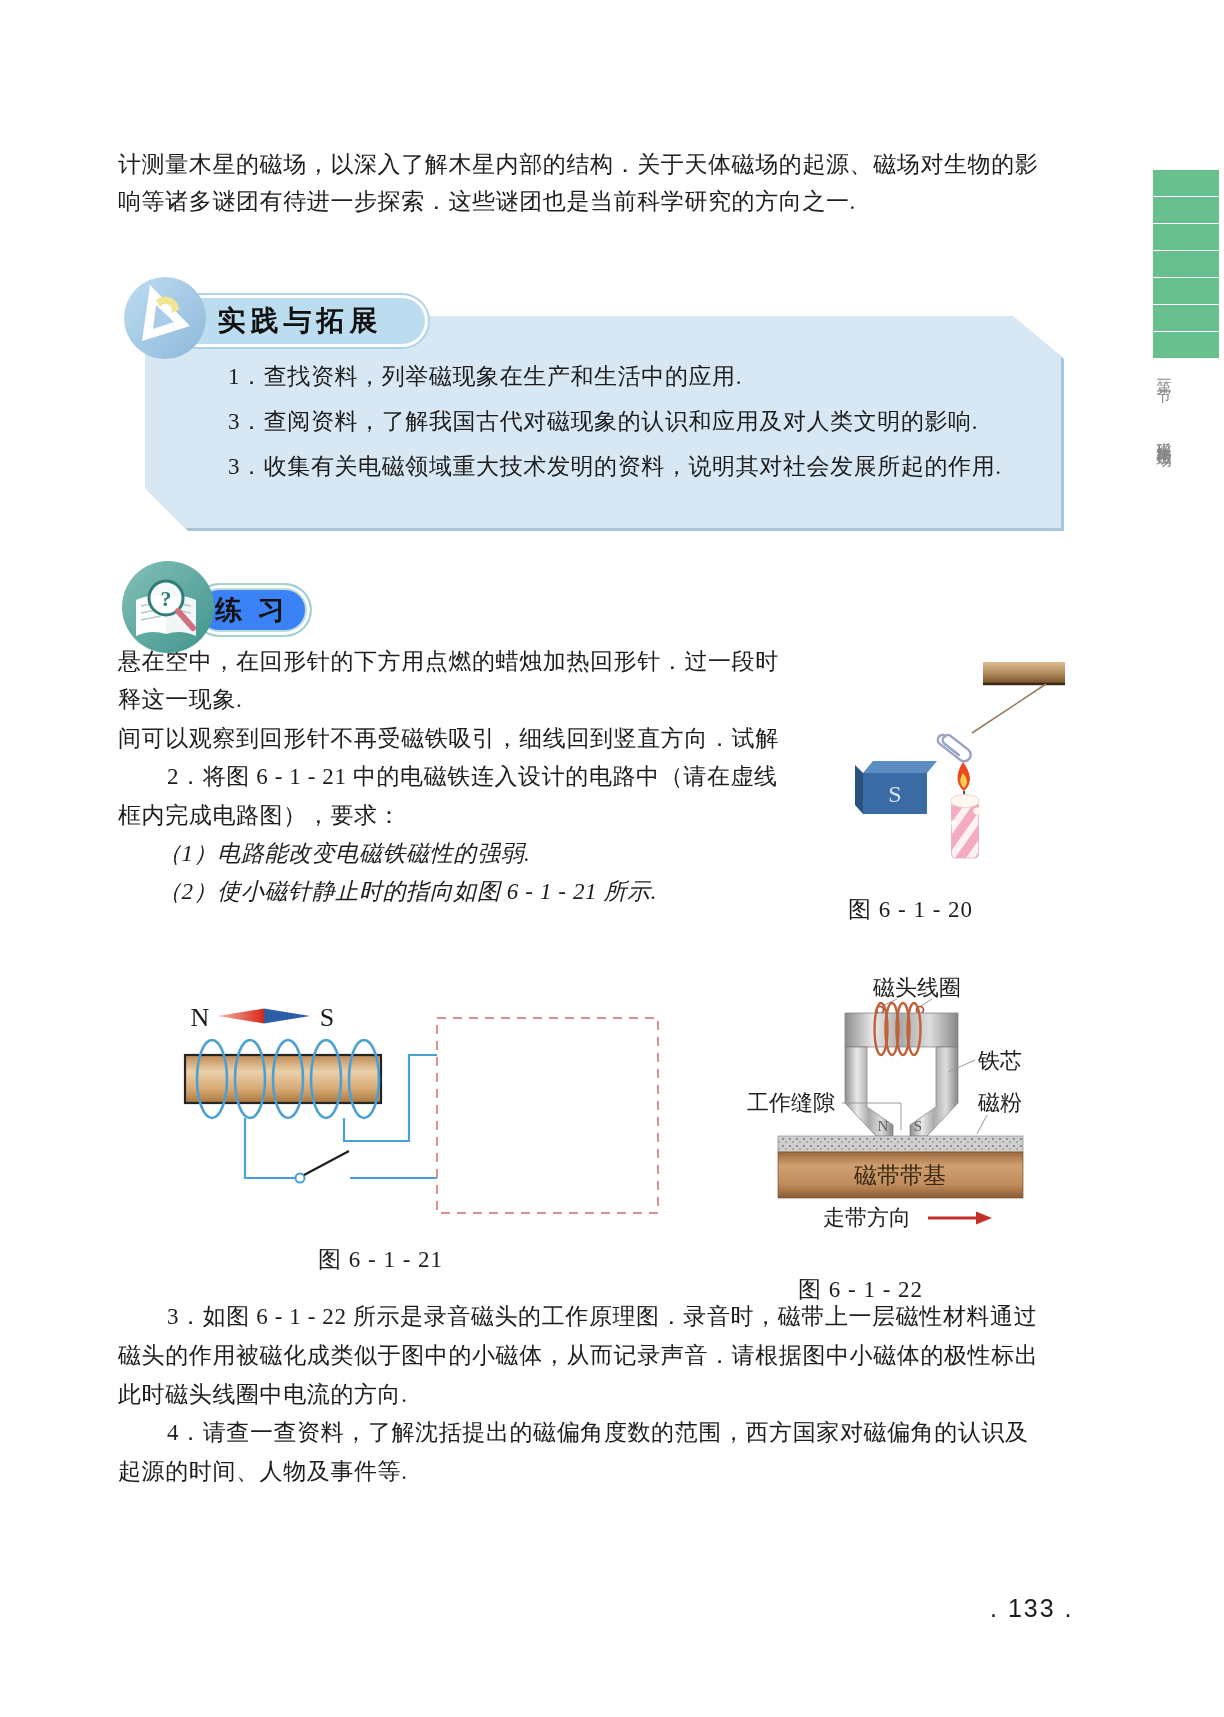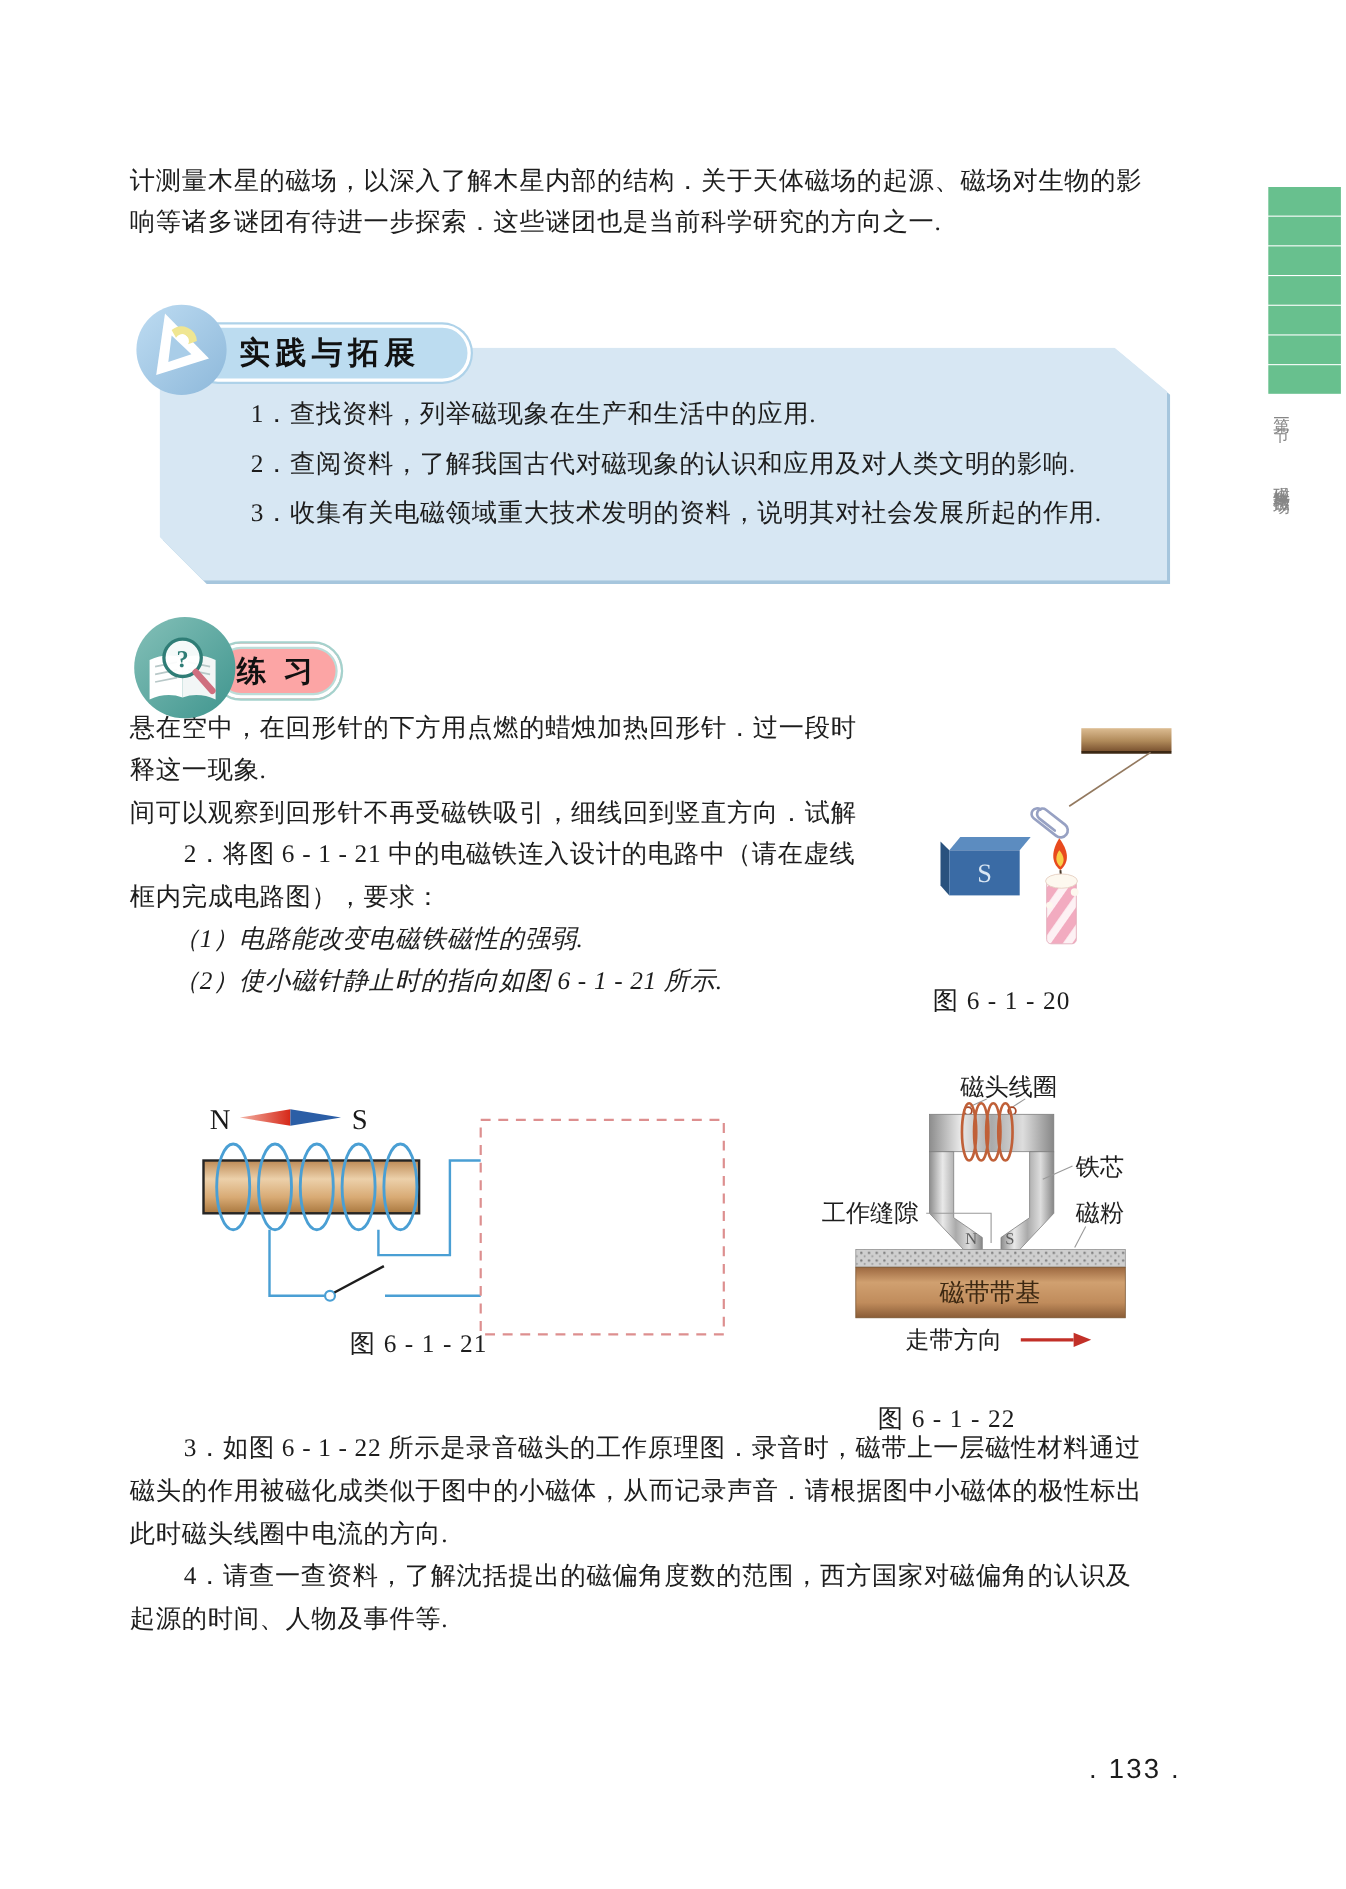--- a/index.html
+++ b/index.html
@@ -19,21 +19,21 @@
   #pbox-shadow{position:absolute;left:148px;top:319px;width:916px;height:212px;background:#a6c6dd;
     clip-path:polygon(0 0,868px 0,916px 40px,916px 212px,40px 212px,0 172px);}
   #pbox{position:absolute;left:145px;top:316px;width:916px;height:212px;background:#d7e7f3;
     clip-path:polygon(0 0,868px 0,916px 40px,916px 212px,40px 212px,0 172px);}
   #plist{position:absolute;left:83px;top:38px;}
   #plist .tline{height:45px;line-height:45px;}
   .hdr-pill{position:absolute;box-sizing:border-box;display:flex;align-items:center;justify-content:center;
     font-family:Liberation Sans, sans-serif;font-weight:bold;color:#111;}
   #practice-pill{left:172px;top:295px;width:256px;height:52px;background:#bcdcf0;border:3px solid #ffffff;
     border-radius:27px;box-shadow:0 0 0 2px #aed2e9;font-size:28px;letter-spacing:5px;z-index:1;}
-  #exercise-pill{left:192px;top:583px;width:120px;height:54px;background:#fca5a5;border:2px solid #a5d2cd;
+  #exercise-pill{left:192px;top:583px;width:120px;height:54px;background:#3b82f6;border:2px solid #a5d2cd;
     border-radius:28px;box-shadow:inset 0 0 0 3px #ffffff, inset 0 0 0 5px #bcdcd8;font-size:27px;letter-spacing:4px;z-index:1;}
   .hicon{position:absolute;z-index:2;}
   
   #prob12{position:absolute;left:118px;top:643px;}
   #prob12 .tline{height:38.4px;line-height:38.4px;}
   #prob34{position:absolute;left:118px;top:1298px;}
   #prob34 .tline{height:38.8px;line-height:38.8px;}
   .figcap{position:absolute;font-size:23px;letter-spacing:1px;margin-top:28px;}
   #pagenum{position:absolute;left:990px;top:1594px;font-family:"Liberation Sans","DejaVu Sans",sans-serif;
     font-size:25px;color:#1c1c1c;letter-spacing:2px;}
@@ -59,21 +59,21 @@
     <div class="chtab"></div>
     <div class="chtab"></div>
   </div>
   <div class="vtext" style="left:1154px;top:368px;">第一节</div>
   <div class="vtext" style="left:1154px;top:430px;letter-spacing:2px;">磁现象与磁场</div>
 
   <div id="pbox-shadow"></div>
   <div id="pbox">
     <div id="plist">
       <div class="tline">1．查找资料，列举磁现象在生产和生活中的应用.</div>
-      <div class="tline">2．查阅资料，了解我国古代对磁现象的认识和应用及对人类文明的影响.</div>
+      <div class="tline">3．查阅资料，了解我国古代对磁现象的认识和应用及对人类文明的影响.</div>
       <div class="tline">3．收集有关电磁领域重大技术发明的资料，说明其对社会发展所起的作用.</div>
     </div>
   </div>
   <div id="practice-pill" class="hdr-pill">
     <span>实践与拓展</span>
   </div>
   <svg class="hicon" style="left:123px;top:276px;" width="84" height="84" viewBox="0 0 84 84">
     <defs>
       <linearGradient id="bluIc" x1="0" y1="0" x2="1" y2="1">
         <stop offset="0" stop-color="#bedcf2"></stop>
@@ -188,21 +188,21 @@
       <polyline points="95,180 95,240 145,240"></polyline>
       <polyline points="200,240 287,240"></polyline>
       <polyline points="194,180 194,203 259,203 259,117 287,117"></polyline>
     </g>
     <g>
       <circle cx="150" cy="240" r="4.5" fill="#ffffff" stroke="#4a9fd4" stroke-width="2"></circle>
       <line x1="154" y1="237" x2="199" y2="213" stroke="#1d1d1d" stroke-width="2.2"></line>
     </g>
     <rect x="287" y="80" width="221" height="195" fill="none" stroke="#dd8f8f" stroke-width="2" stroke-dasharray="9 7"></rect>
   </svg>
-  <div class="figcap" style="left:318px;top:1178px;width:170px;">图 6 - 1 - 21</div>
+  <div class="figcap" style="left:318px;top:1216px;width:170px;">图 6 - 1 - 21</div>
 
   <svg style="left:690px;top:955px;" width="360" height="290" viewBox="0 0 360 290">
     <defs>
       <linearGradient id="coreG" x1="0" y1="0" x2="1" y2="0">
         <stop offset="0" stop-color="#8d8d8d"></stop>
           <stop offset="0.25" stop-color="#e9e9e9"></stop>
         <stop offset="0.5" stop-color="#aaaaaa"></stop>
           <stop offset="0.75" stop-color="#dddddd"></stop>
         <stop offset="1" stop-color="#878787"></stop>
       </linearGradient>

